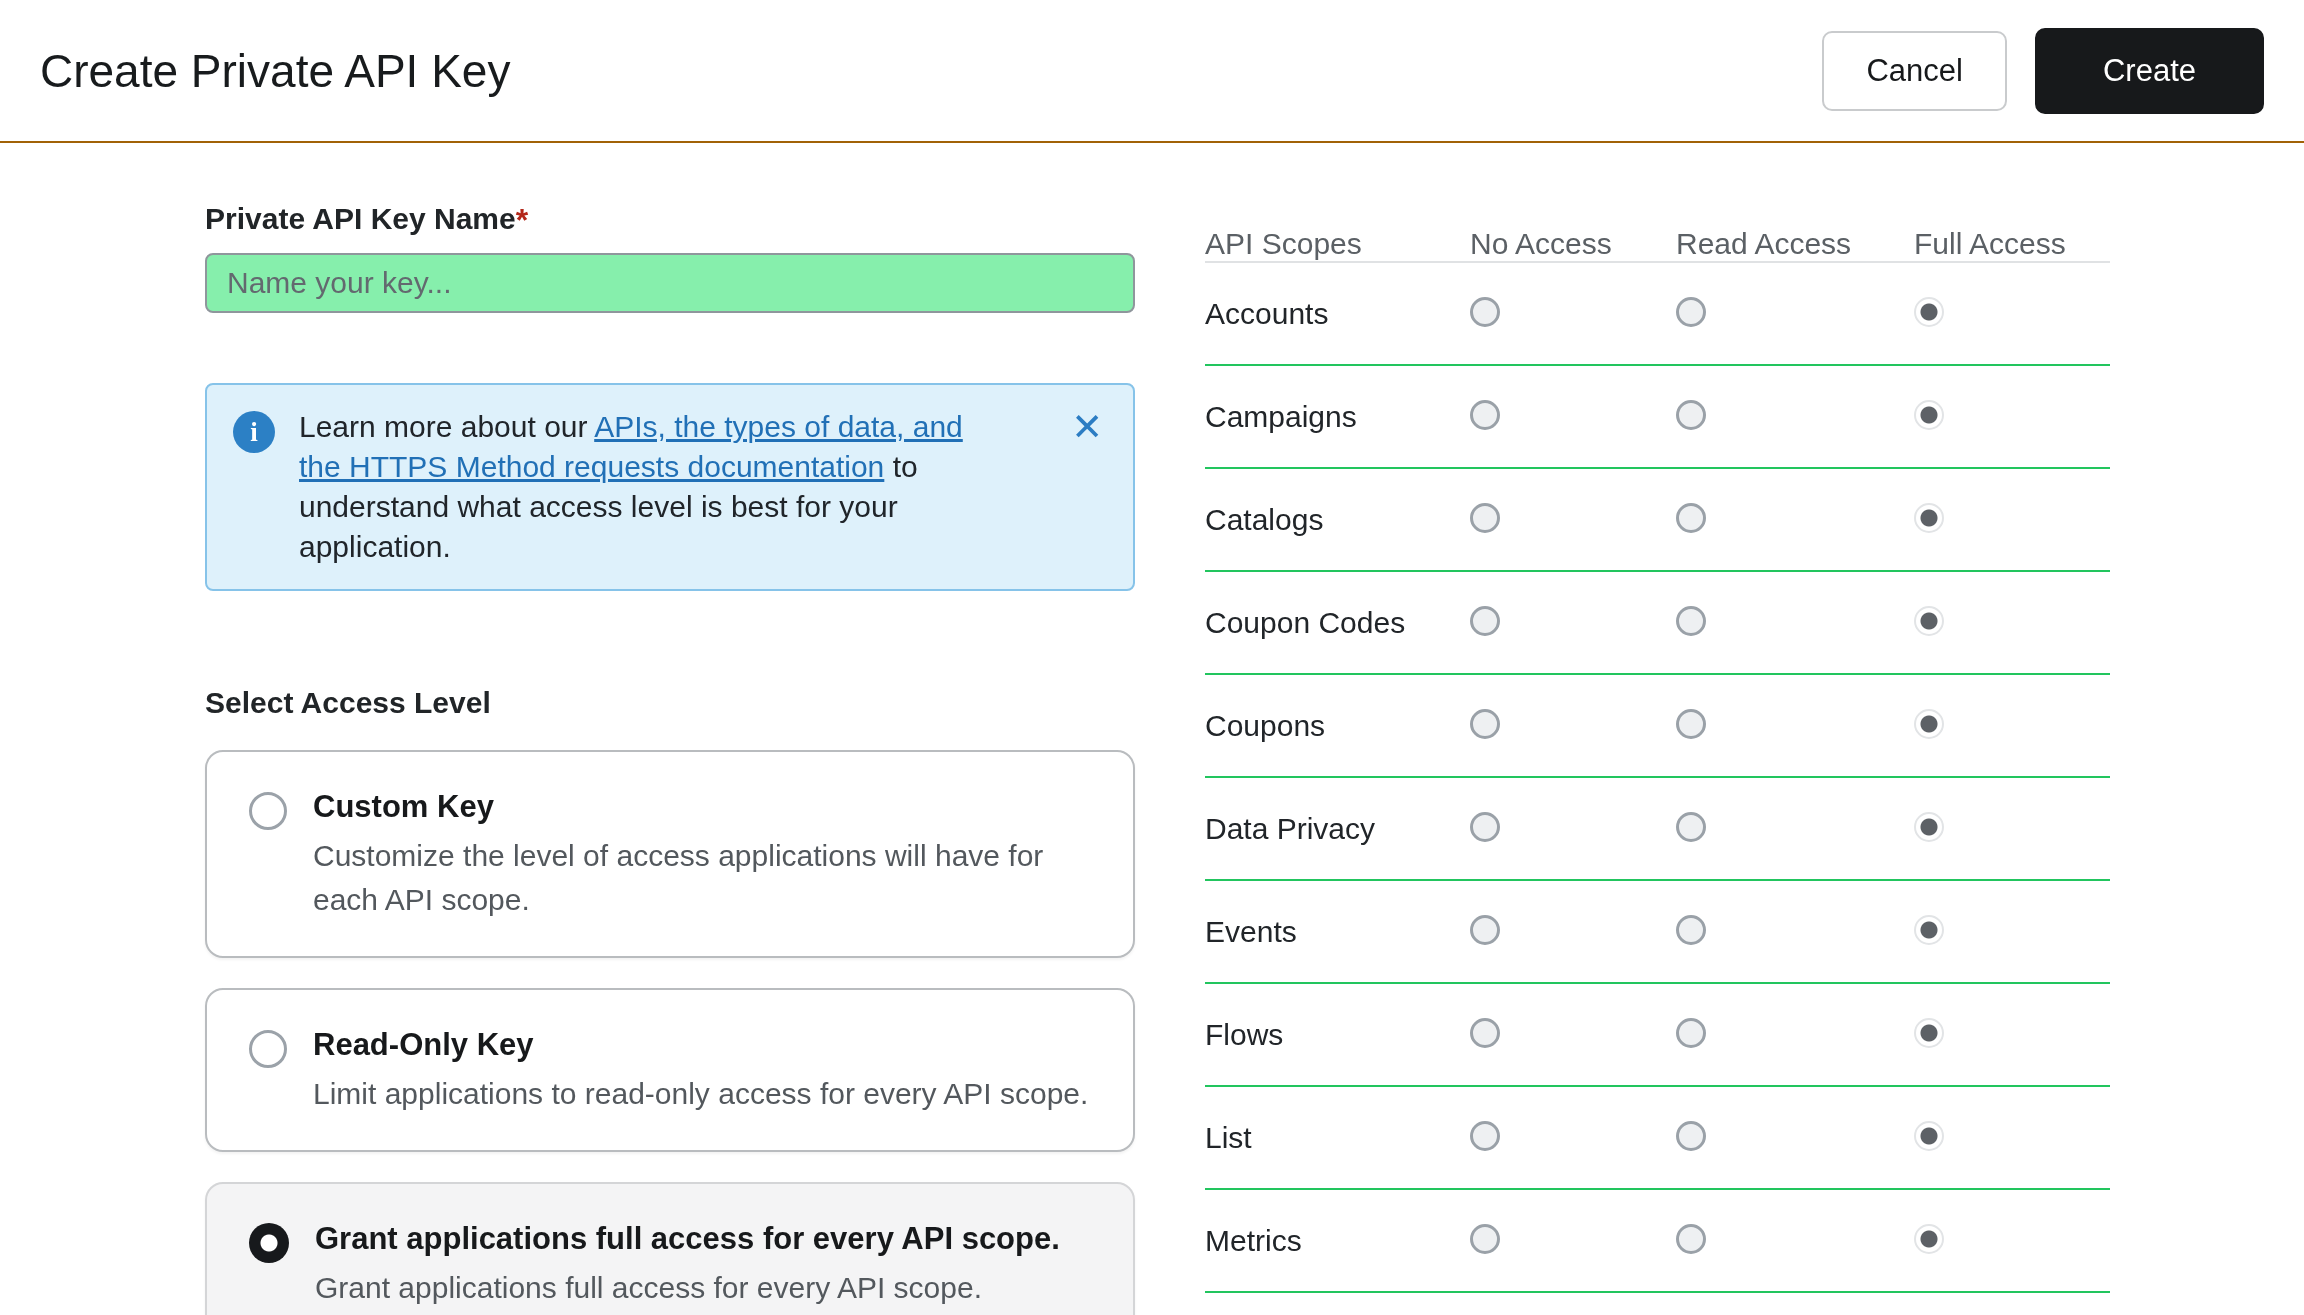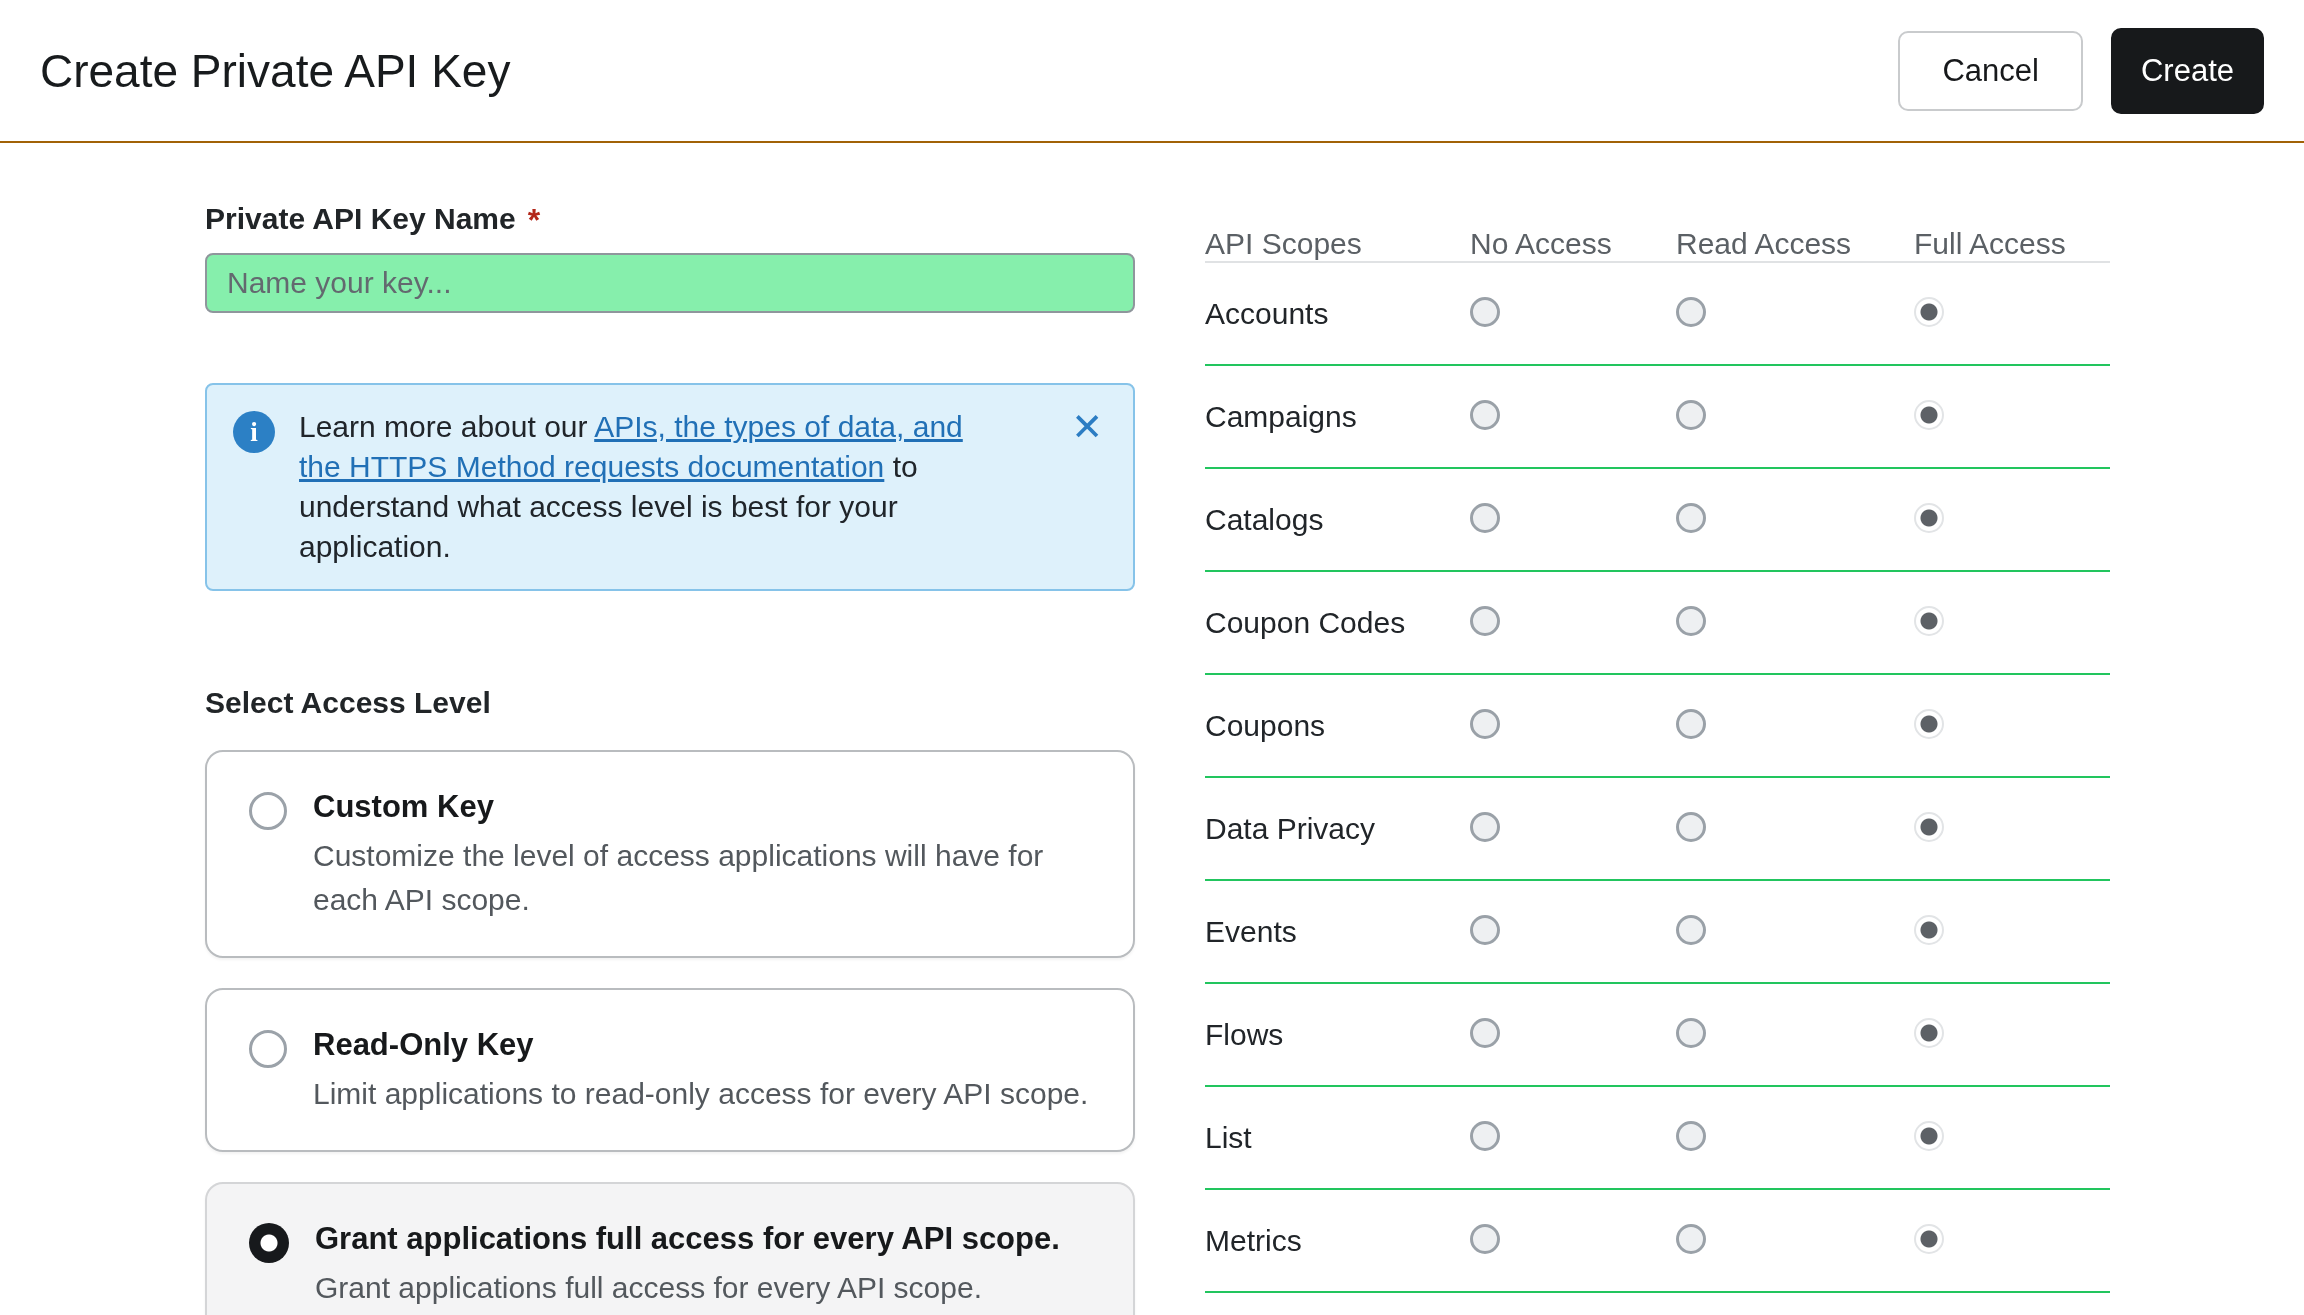--- a/index.html
+++ b/index.html
@@ -20,29 +20,29 @@
     border-bottom: 2px solid #a16207;
   }
   .page-title { font-size: 46px; font-weight: 500; color: #181b1d; }
   .header-actions { display: flex; align-items: center; gap: 28px; }
   .btn {
     font-size: 31px; font-weight: 500; border-radius: 10px;
     display: flex; align-items: center; justify-content: center;
     cursor: pointer; font-family: inherit;
   }
   .btn-cancel { background: #fff; border: 2px solid #c9cbcd; color: #17191b; height: 80px; padding: 0 42px; }
-  .btn-create { background: #17191b; border: 2px solid #17191b; color: #fff; height: 86px; padding: 0 28px; }
+  .btn-create { background: #17191b; border: 2px solid #17191b; color: #fff; height: 86px; padding: 0 66px; }
 
   
   .main { display: flex; padding-left: 205px; }
   .left-col { width: 930px; margin-top: 57px; }
   .right-col { width: 905px; margin-left: 70px; margin-top: 84px; }
 
   
-  .field-label { font-size: 30px; font-weight: 600; color: #212528; display: flex; align-items: baseline; gap: 12px; }
+  .field-label { font-size: 30px; font-weight: 600; color: #212528; display: flex; align-items: baseline; }
   .required { color: #b3271a; font-size: 32px; font-weight: 700; position: relative; top: 2px; }
   .text-input {
     margin-top: 16px; width: 100%; height: 60px;
     border: 2px solid #8f969c; border-radius: 8px;
     font-size: 30px; padding: 0 20px; color: #212528; font-family: inherit;
     outline: none; background: #86efac;
   }
   .text-input::placeholder { color: #63696f; }
 
   

